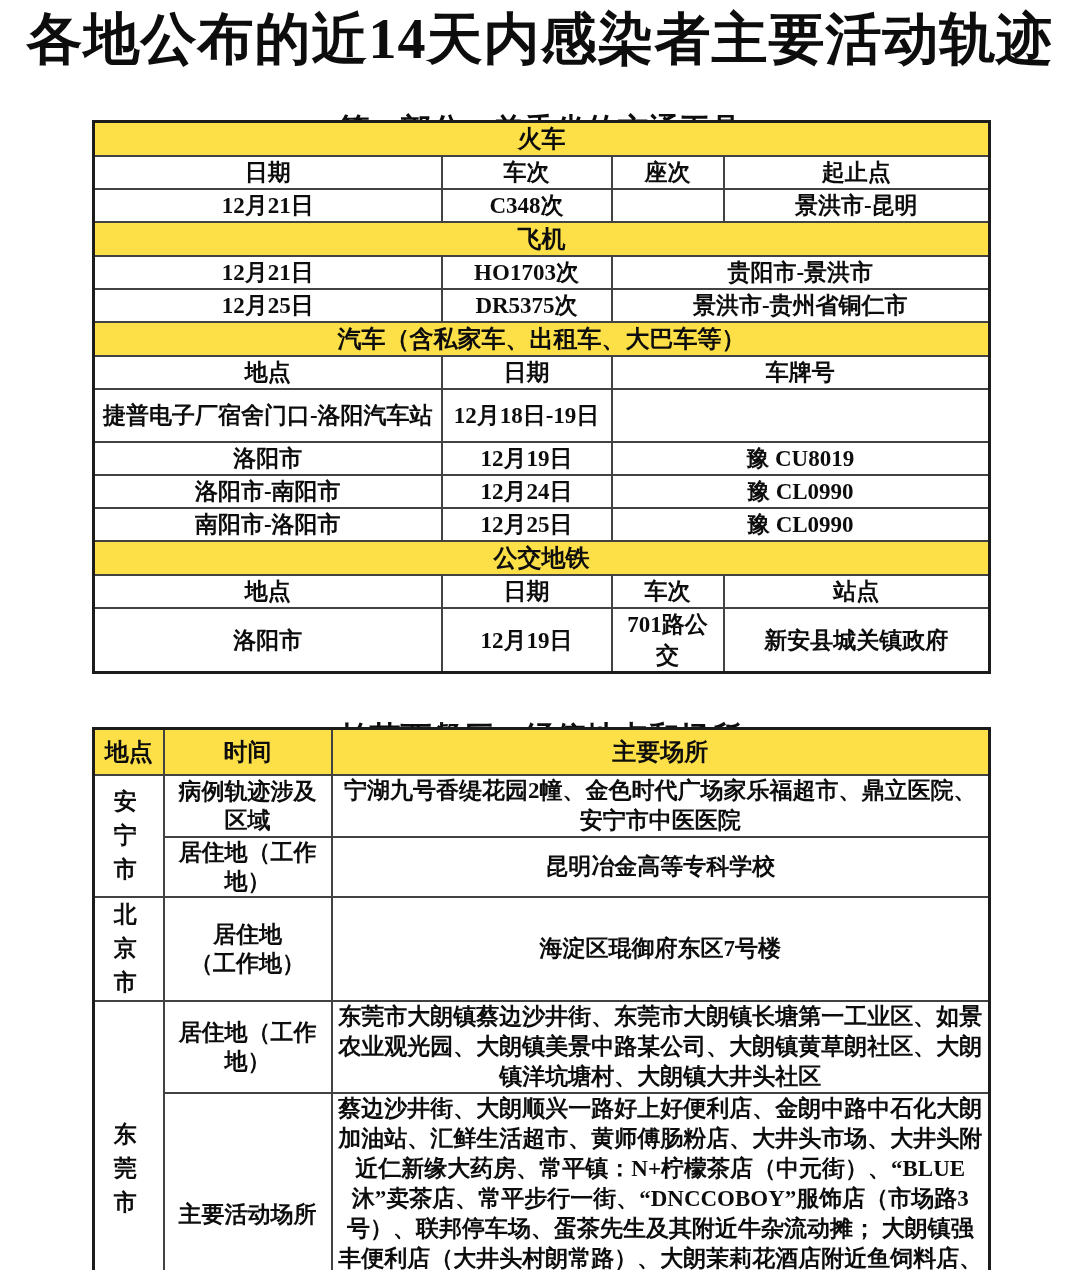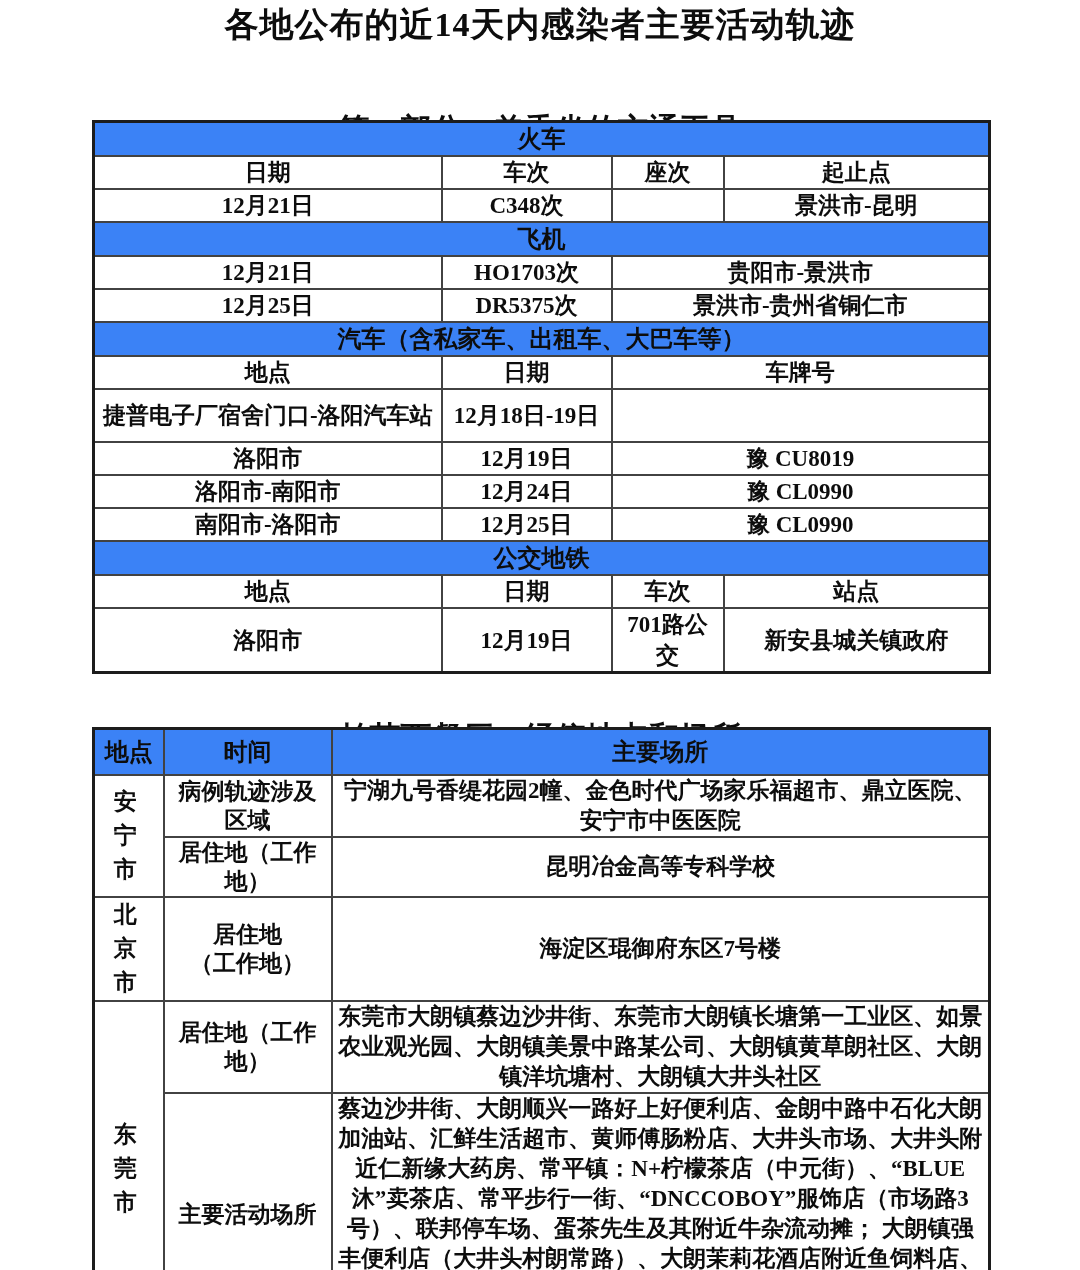--- a/index.html
+++ b/index.html
@@ -8,21 +8,21 @@
     width: 1080px;
     height: 1270px;
     overflow: hidden;
     background: #ffffff;
     font-family: "Liberation Serif", "DejaVu Serif", serif;
     font-weight: bold;
     color: #0d0d0d;
   }
   .main-title {
     position: absolute; top: 2px; left: 0; width: 100%;
-    text-align: center; font-size: 34px; font-weight: bold;
+    text-align: center; font-size: 56px; font-weight: bold;
     letter-spacing: 1px;
   }
   .section-title {
     position: absolute; left: 0; width: 100%;
     text-align: center; font-size: 31px; font-weight: bold; margin-top: 35px;
   }
   #part1-title { top: 74px; }
   #part2-title { top: 682px; }
 
   table.sheet {
@@ -37,21 +37,21 @@
 
   .sheet td {
     border: 2px solid #424242;
     text-align: center;
     vertical-align: middle;
     font-size: 23px;
     padding: 0 4px;
     overflow: hidden;
   }
   .band td, .head2 td {
-    background: #3b82f6;
+    background: #fde047;
     font-size: 24px;
   }
   .plate {
     text-align: left;
     padding-left: 26px;
   }
   .city-cell {
     letter-spacing: 7px;
     line-height: 34px;
     padding: 0 2px;

